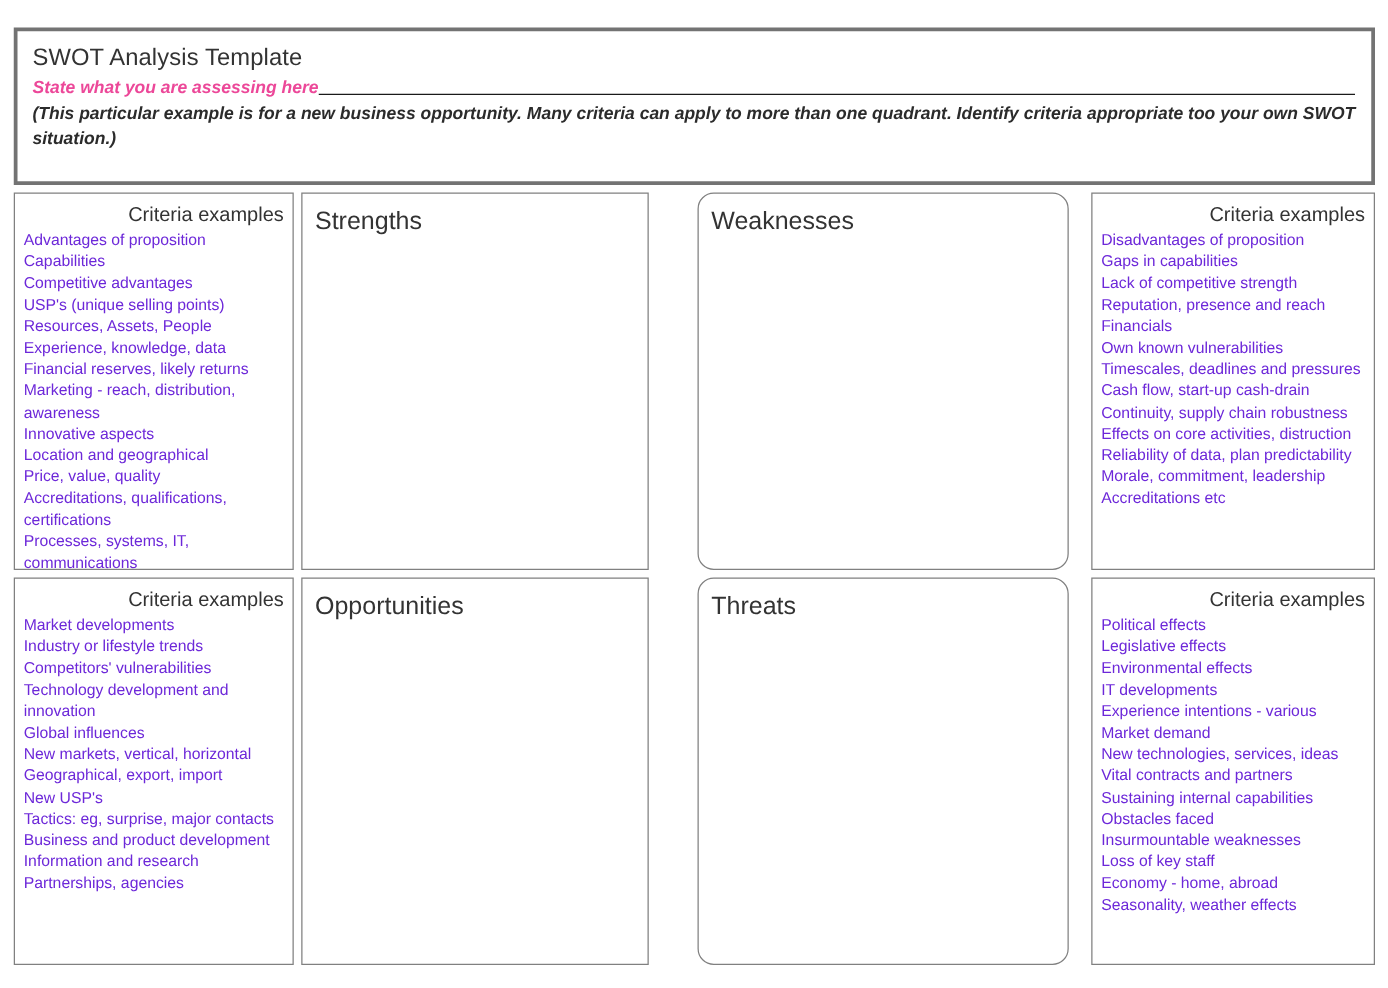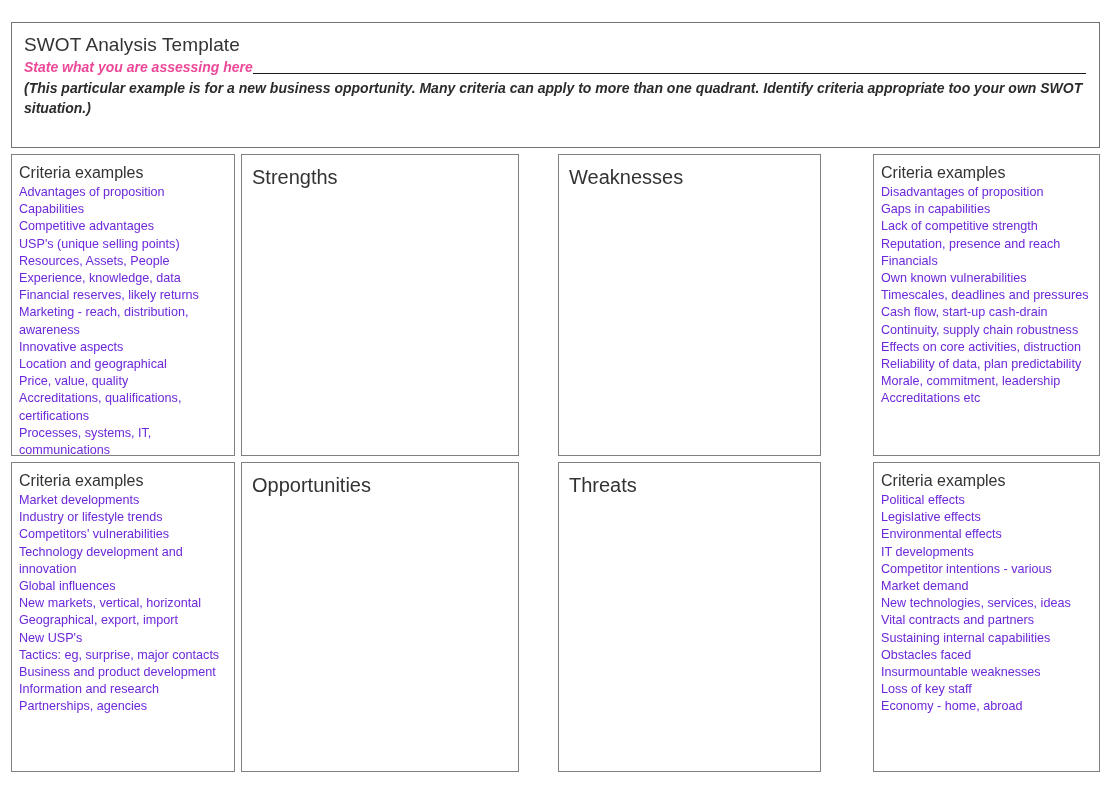--- a/index.html
+++ b/index.html
@@ -21,21 +21,21 @@
     height: 790px;
   }
 
   
   .header-box {
     position: absolute;
     left: 11px;
     top: 22px;
     width: 1089px;
     height: 126px;
-    border: 1px solid #737373;
+    border: 3px solid #737373;
     box-sizing: border-box;
     padding: 10px 12px 0 12px;
   }
   .header-title {
     font-size: 19px;
     font-weight: 400;
     color: #333333;
     letter-spacing: 0.1px;
     line-height: 24px;
     margin: 0 0 1px 0;
@@ -75,36 +75,37 @@
     position: absolute;
     border: 1px solid #808080;
     box-sizing: border-box;
     background: #ffffff;
     overflow: hidden;
   }
 
   
   .col-a { left: 11px;  width: 224px; }
   .col-b { left: 241px; width: 278px; }
-  .col-c { left: 558px; width: 263px; }
+  .col-c { left: 558px; width: 297px; border-radius: 13px; }
   .col-d { left: 873px; width: 227px; }
 
   
   .row-1 { top: 154px; height: 302px; }
   .row-2 { top: 462px; height: 310px; }
 
   .criteria-body {
     padding: 8px 7px 0 7px;
   }
   .criteria-title {
     font-size: 16px;
     font-weight: 400;
     color: #333333;
     line-height: 20px;
     margin-bottom: 1px;
+    text-align: right;
   }
   .criteria-list {
     list-style: none;
     margin: 0;
     padding: 0;
   }
   .criteria-list li {
     font-size: 12.6px;
     line-height: 17.2px;
     color: #6d28d9;
@@ -221,26 +222,27 @@
   </div>
 
   <div class="panel col-d row-2">
     <div class="criteria-body">
       <div class="criteria-title">Criteria examples</div>
       <ul class="criteria-list">
         <li>Political effects</li>
         <li>Legislative effects</li>
         <li>Environmental effects</li>
         <li>IT developments</li>
-        <li>Competitor intentions - various</li>
+        <li>Experience intentions - various</li>
         <li>Market demand</li>
         <li>New technologies, services, ideas</li>
         <li>Vital contracts and partners</li>
         <li>Sustaining internal capabilities</li>
         <li>Obstacles faced</li>
         <li>Insurmountable weaknesses</li>
         <li>Loss of key staff</li>
         <li>Economy - home, abroad</li>
+        <li>Seasonality, weather effects</li>
       </ul>
     </div>
   </div>
 
 </div>
 
 </body></html>

